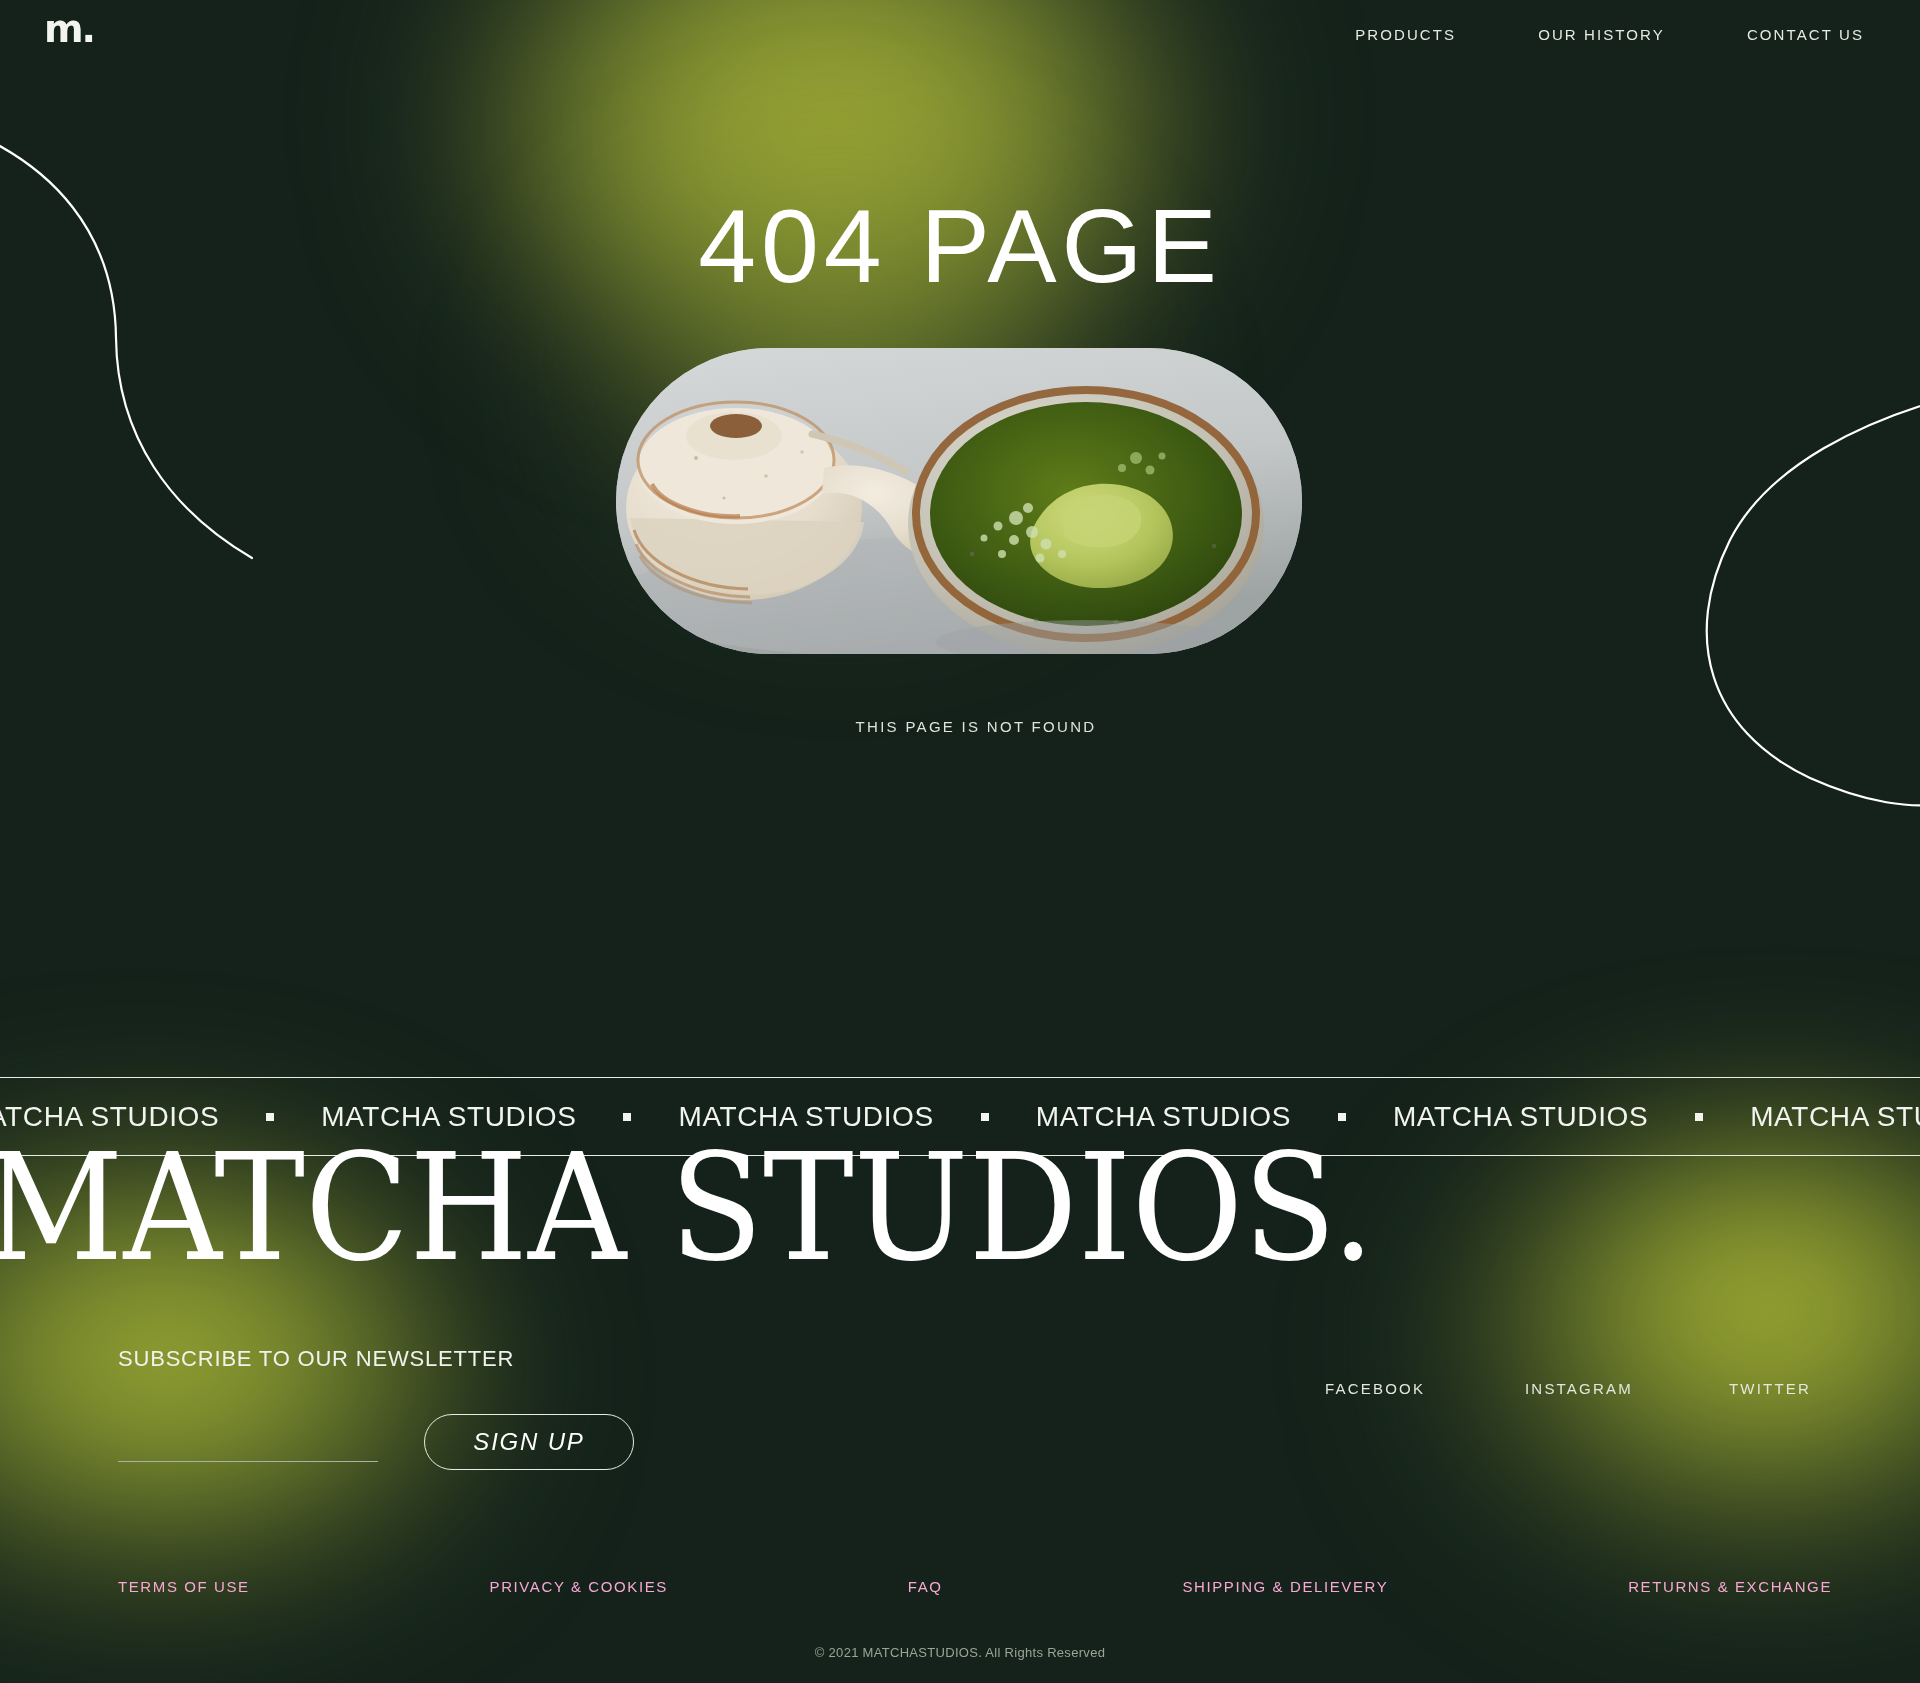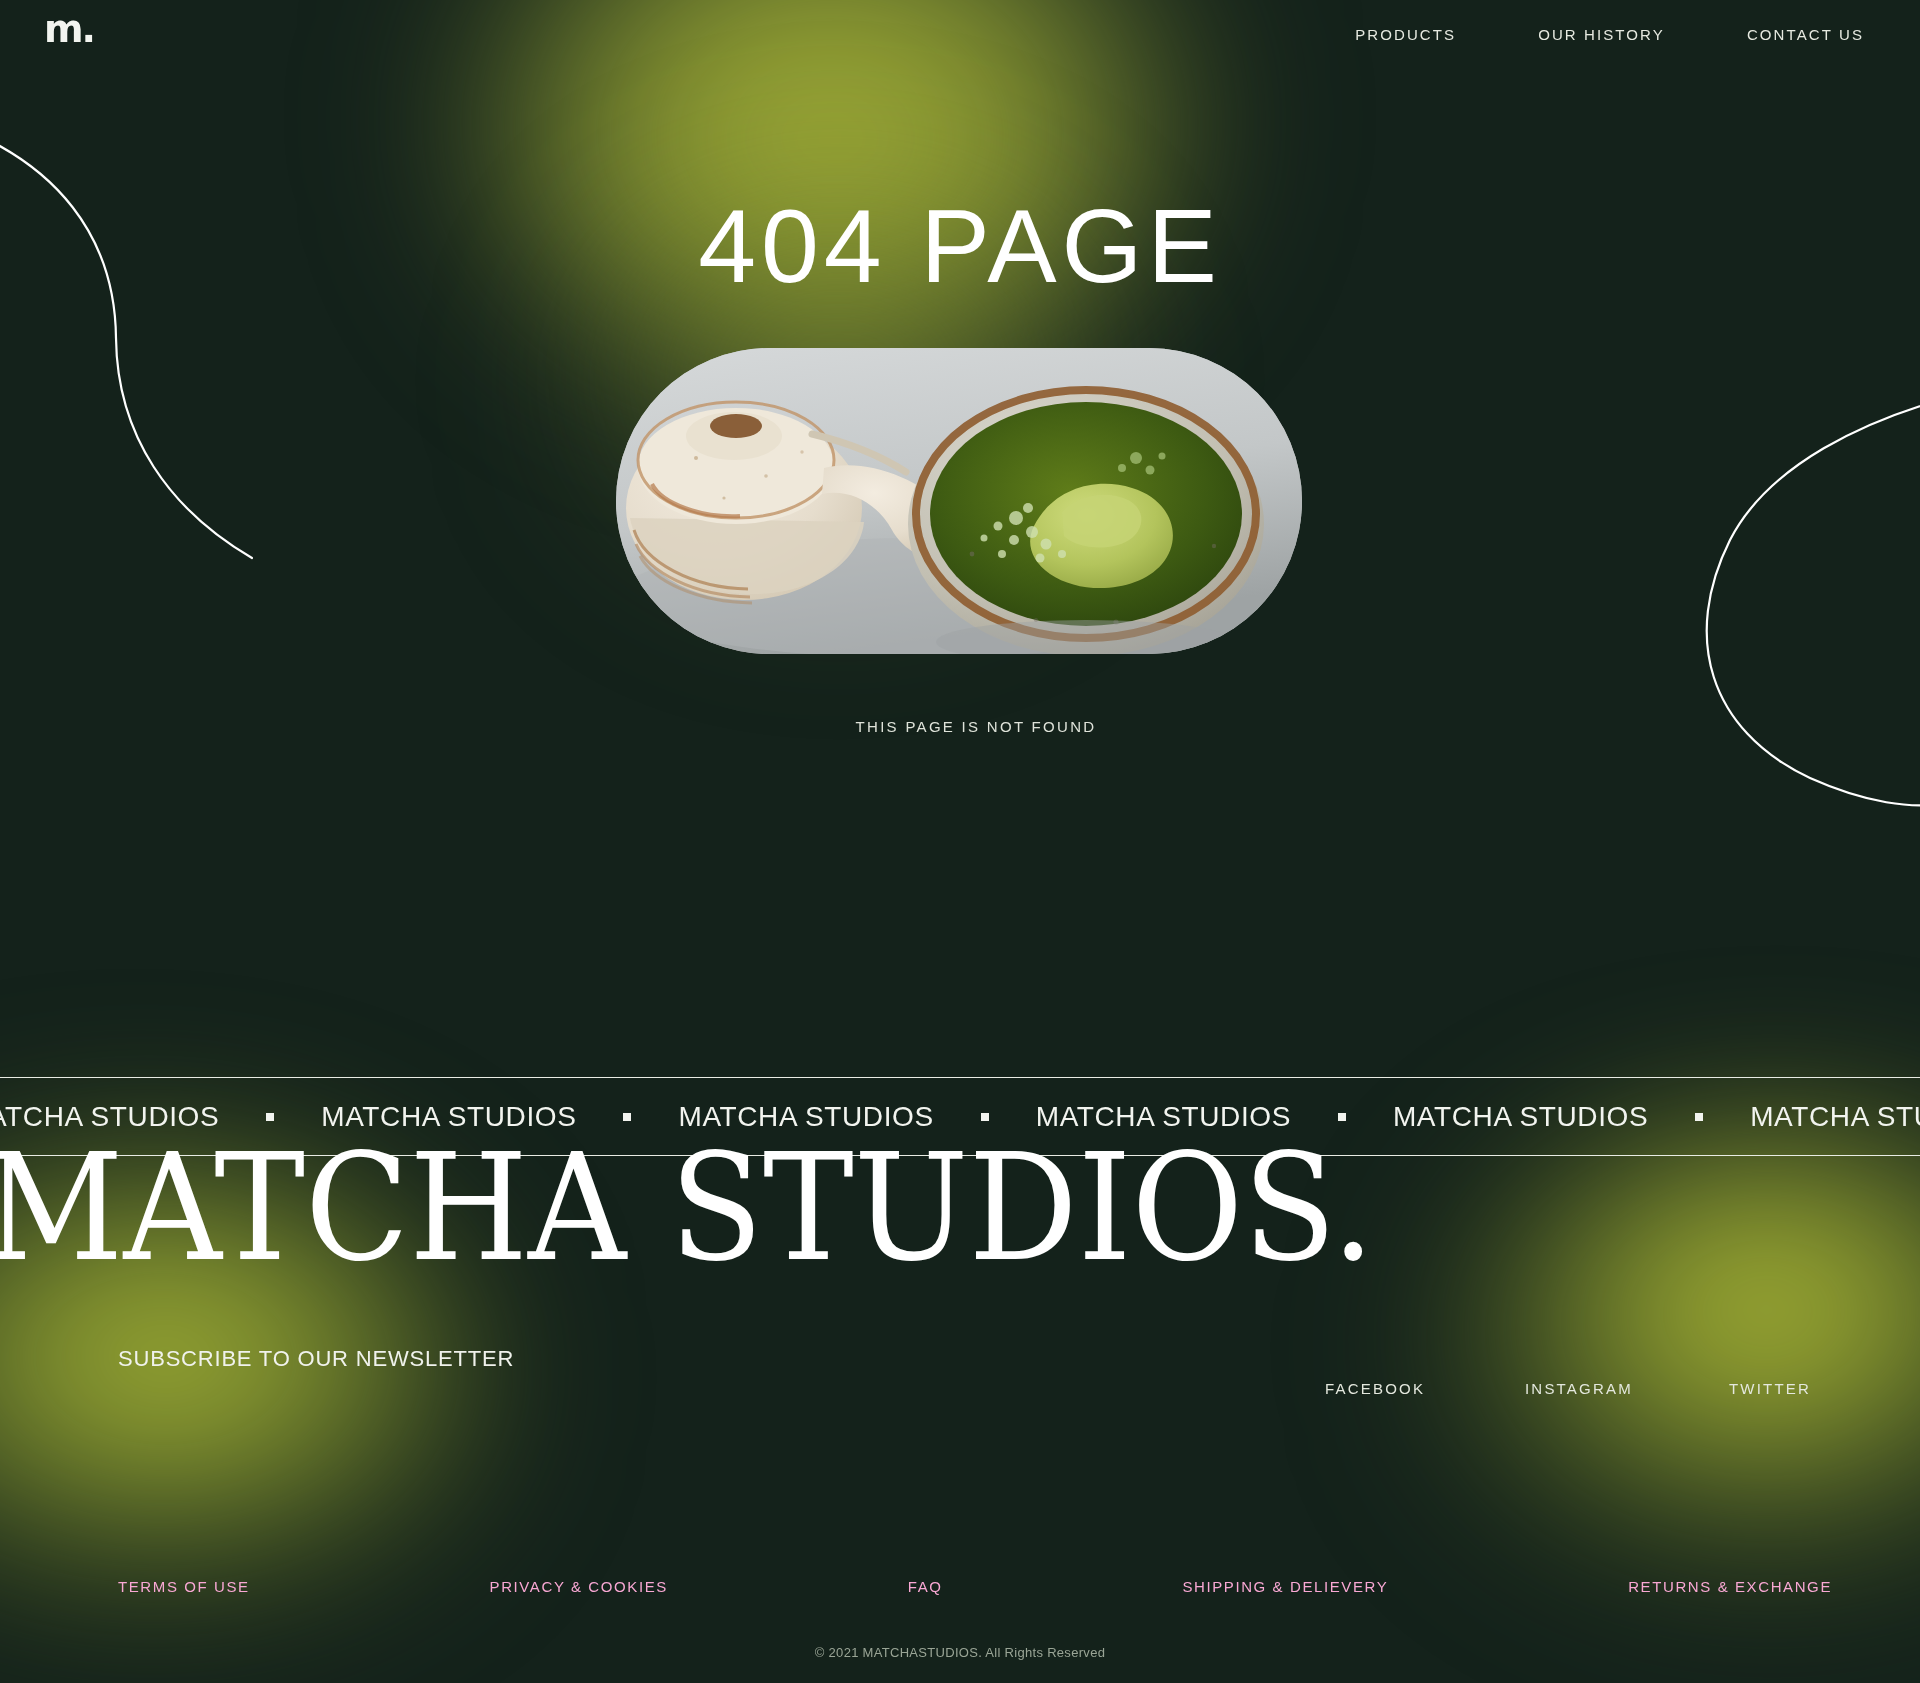--- a/index.html
+++ b/index.html
@@ -435,20 +435,24 @@
 
     </div>
   </div>
 
   <footer class="footer">
     <div class="footer-brand">MATCHA STUDIOS.</div>
   </footer>
 
   <div class="newsletter">
     <div class="newsletter-label">SUBSCRIBE TO OUR NEWSLETTER</div>
+    <div class="newsletter-row">
+      <input class="email-input" type="text" placeholder="" style="">
+      <button class="btn-pill btn-signup">SIGN UP</button>
+    </div>
   </div>
 
   <div class="socials">
     <a class="social-link s0">FACEBOOK</a>
     <a class="social-link s1">INSTAGRAM</a>
     <a class="social-link">TWITTER</a>
   </div>
 
   <div class="foot-links">
     <a class="foot-link">TERMS OF USE</a>

